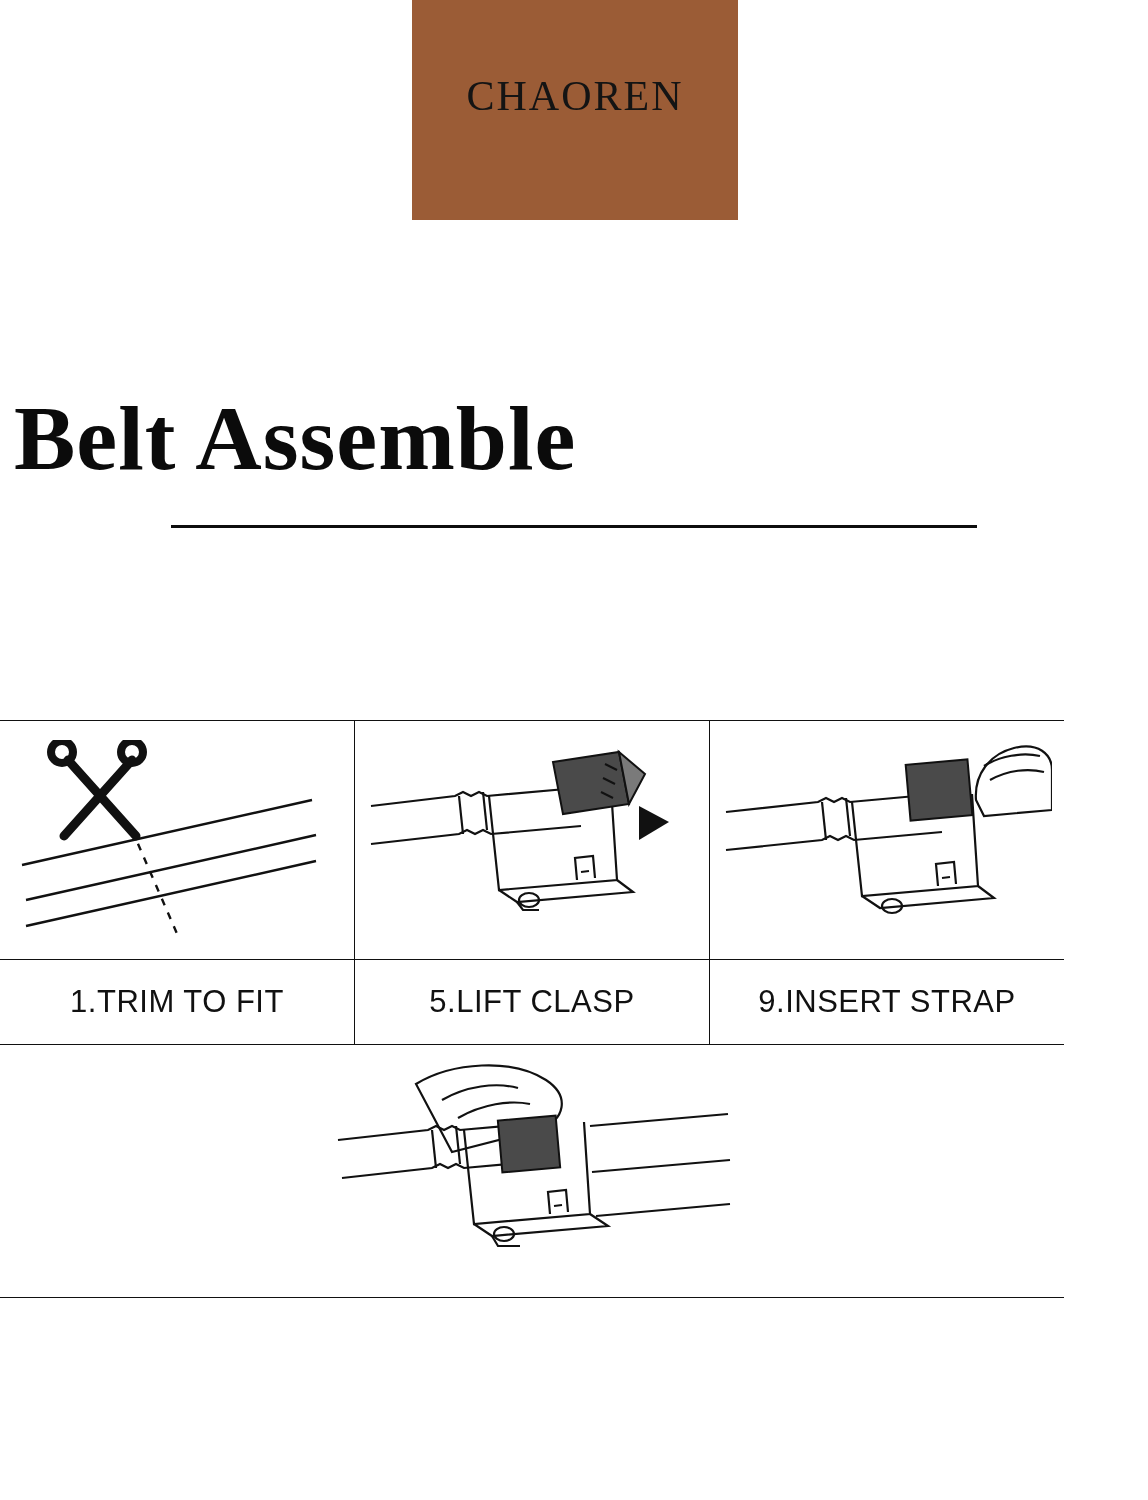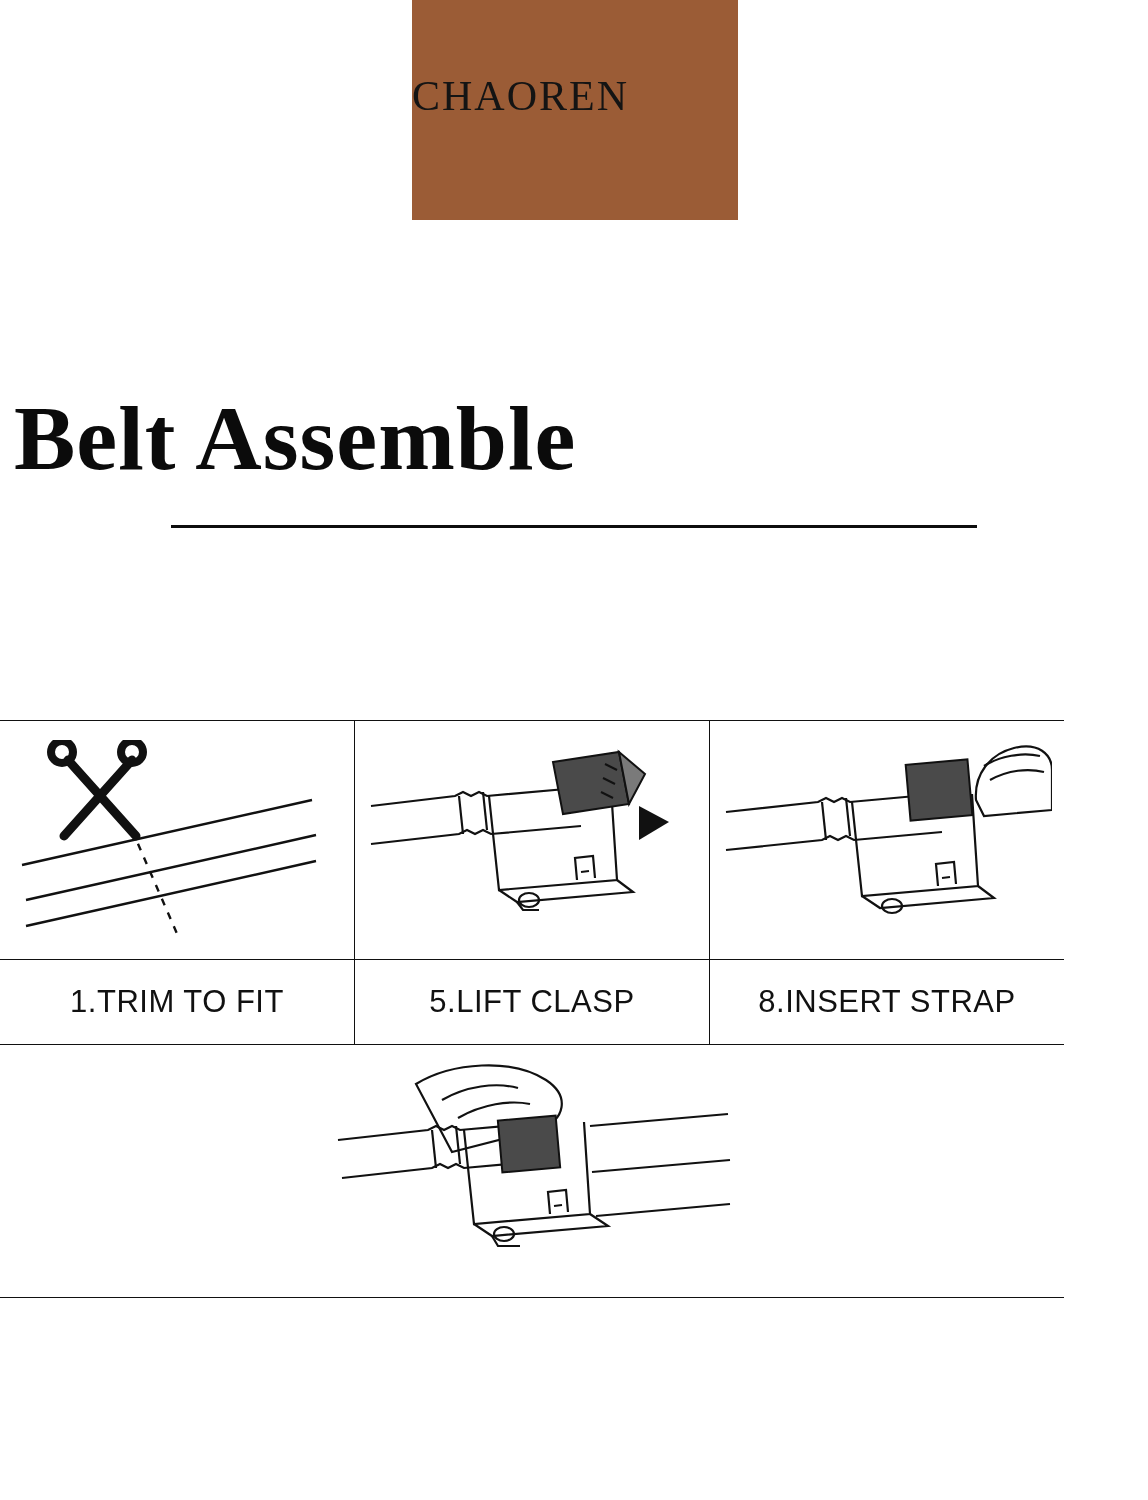--- a/index.html
+++ b/index.html
@@ -19,21 +19,21 @@
   
   .brand-block {
     position: absolute;
     left: 412px;
     top: 0;
     width: 326px;
     height: 220px;
     background: #9b5c36;
     display: flex;
     align-items: flex-start;
-    justify-content: flex-start;
+    justify-content: center;
   }
   .brand-text {
     margin-top: 72px;
     font-family: "Liberation Serif", serif;
     font-size: 42px;
     letter-spacing: 2px;
     color: #141414;
     font-weight: 400;
     white-space: nowrap;
   }
@@ -201,21 +201,21 @@
           </g>
         </svg>
       </span>
     </div>
 
   </div>
 
   <div class="row row-labels">
     <div class="cell label-cell">1.TRIM TO FIT</div>
     <div class="cell label-cell">5.LIFT CLASP</div>
-    <div class="cell label-cell">8.INSERT STRAP</div>
+    <div class="cell label-cell">9.INSERT STRAP</div>
   </div>
 
   <div class="row row-wide">
     <div class="cell cell-full">
       <span>
         <svg width="400" height="230" viewBox="0 0 400 230">
           <g fill="none" stroke="#111" stroke-width="2.2">
             <path d="M84 28 C 120 6, 180 2, 214 24 C 238 40, 234 64, 206 74 L120 96 Z"></path>
             <path d="M110 44 C 134 30, 164 26, 186 32"></path>
             <path d="M126 62 C 150 48, 178 44, 198 48"></path>

